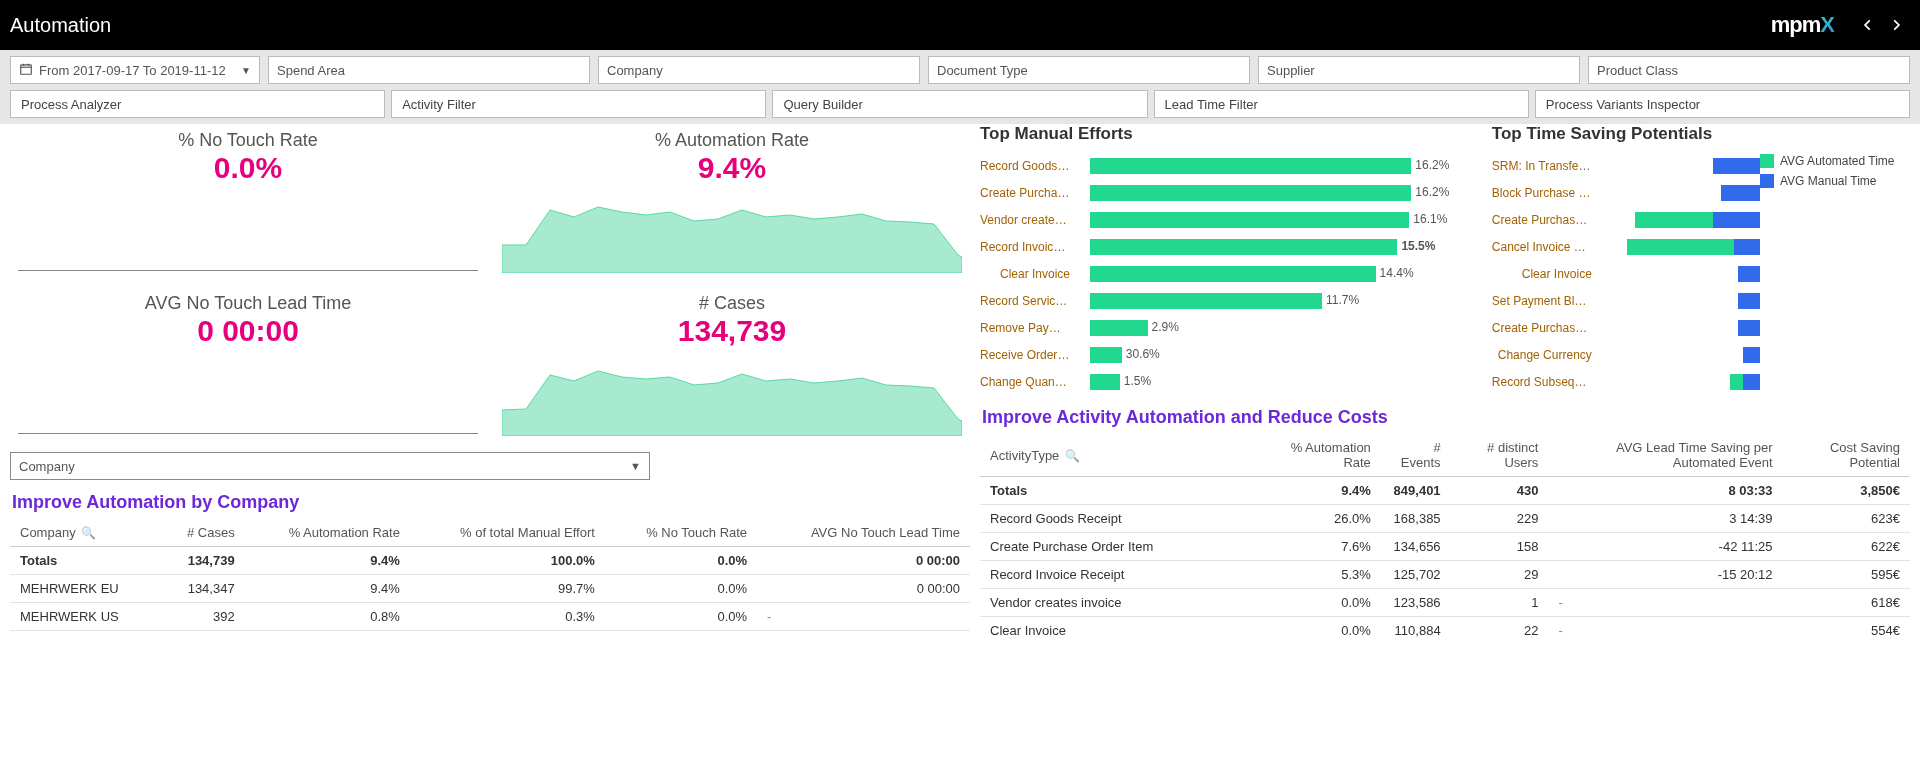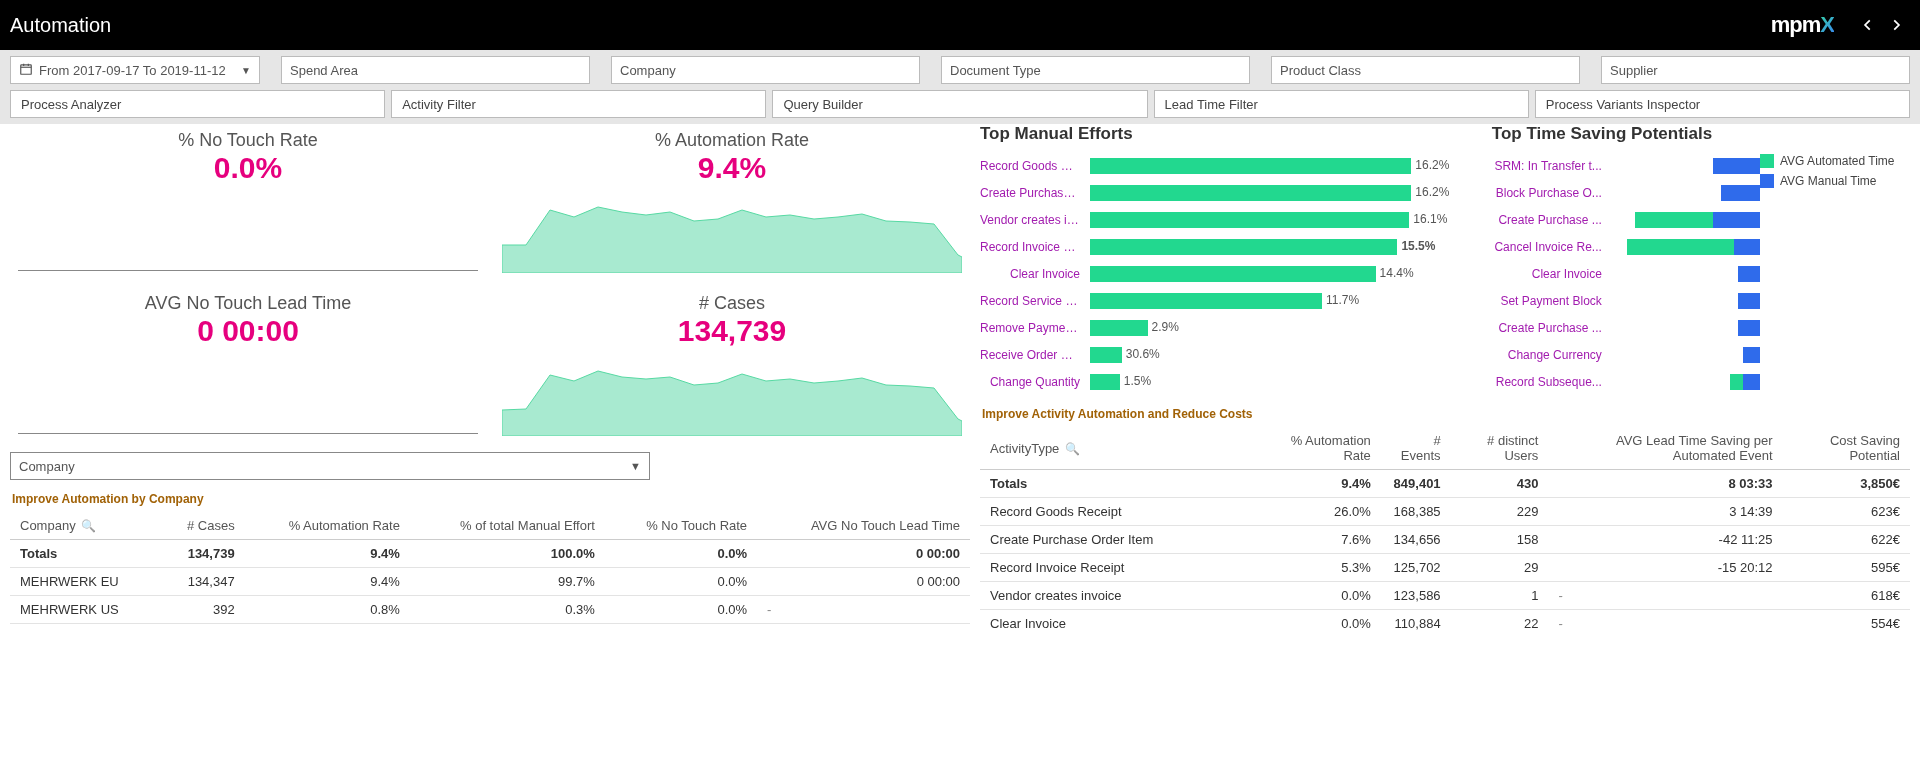--- a/index.html
+++ b/index.html
@@ -7,21 +7,21 @@
   
   
   .topbar { background: #000; color: #fff; height: 50px; display: flex; align-items: center; padding: 0 10px; }
   .topbar .title { font-size: 20px; font-weight: 400; flex: 1; }
   .topbar .brand { font-weight: 900; font-size: 22px; letter-spacing: -1px; color:#fff; margin-right: 20px; }
   .topbar .brand .x { background: linear-gradient(135deg,#33d69f,#3b82f6); -webkit-background-clip:text; color:transparent; }
   .topbar .navbtn { width:28px; height:28px; display:flex; align-items:center; justify-content:center; cursor:pointer; }
   .topbar .navbtn svg { stroke:#fff; }
   
   
-  .filterrow { display:flex; gap:21px; padding:6px 10px 0 10px; background:#e6e6e6; }
+  .filterrow { display:flex; gap:8px; padding:6px 10px 0 10px; background:#e6e6e6; }
   .filterrow:last-of-type { padding-bottom:6px; }
   .filterbox { flex:1; background:#fff; border:1px solid #bbb; height:28px; font-size:13px; padding:4px 8px; color:#555; display:flex; align-items:center; cursor:pointer; }
   .daterange { flex:0 0 250px; position:relative; }
   .daterange .cal { margin-right:6px; }
   .daterange .caret { position:absolute; right:8px; font-size:10px; }
   
   .tabrow { display:flex; gap:6px; padding:6px 10px; background:#e6e6e6; }
   .tabbtn { flex:1; background:#fff; border:1px solid #bbb; height:28px; display:flex; align-items:center; padding:0 10px; font-size:13px; color:#444; cursor:pointer; }
   
   
@@ -33,37 +33,37 @@
   .kpi-grid { display:grid; grid-template-columns:1fr 1fr; grid-template-rows:155px 155px; gap:8px; }
   .kpi { position:relative; }
   .kpi .label { text-align:center; font-size:18px; color:#555; padding-top:6px; }
   .kpi .value { text-align:center; font-size:30px; font-weight:700; color:#E6007E; }
   .kpi .underline { position:absolute; bottom:8px; left:8px; right:8px; border-bottom:1px solid #888; }
   .kpi svg.area { position:absolute; bottom:6px; left:8px; right:8px; }
   
   .company-select { margin-top:10px; border:1px solid #888; height:28px; display:flex; align-items:center; padding:0 8px; font-size:13px; color:#555; width:640px; cursor:pointer; }
   .company-select .caret { margin-left:auto; font-size:11px; }
   
-  .section-title { font-size:12px; font-weight:700; color:#a16207; margin:12px 0 6px 2px; }
+  .section-title { font-size:18px; font-weight:700; color:#6d28d9; margin:12px 0 6px 2px; }
   
   
   table { border-collapse:collapse; width:100%; font-size:13px; }
   th { text-align:right; font-weight:400; color:#555; padding:6px 10px; border-bottom:1px solid #ccc; position:relative; }
   th.l { text-align:left; }
   td { text-align:right; padding:6px 10px; border-bottom:1px solid #e3e3e3; }
   td.l { text-align:left; }
   tr.totals td { font-weight:700; }
   th .mag { font-size:12px; opacity:.6; margin-left:6px; }
   
   
   .charts-row { display:flex; gap:10px; }
   .chartblock { flex:1; }
   .chartblock .title { font-size:17px; font-weight:700; margin-bottom:8px; color:#333; }
   .barline { display:flex; align-items:center; height:27px; font-size:12px; }
-  .barline .lbl { flex:0 0 110px; text-align:right; padding-right:10px; color:#a21caf; white-space:nowrap; overflow:hidden; text-overflow:ellipsis; }
+  .barline .lbl { flex:0 0 110px; text-align:right; padding-right:20px; color:#a16207; white-space:nowrap; overflow:hidden; text-overflow:ellipsis; }
   .barline .track { flex:1; position:relative; height:20px; }
   .barline .bar { position:absolute; top:2px; bottom:2px; left:0; background:#22D88F; }
   .barline .val { position:absolute; top:2px; font-size:12px; color:#555; }
   
   .stacked .seg1 { position:absolute; top:2px; bottom:2px; background:#22D88F; }
   .stacked .seg2 { position:absolute; top:2px; bottom:2px; background:#2F6BEB; }
   
   .legend { font-size:12px; color:#444; }
   .legend .item { display:flex; align-items:center; margin-bottom:6px; }
   .legend .sw { width:14px; height:14px; margin-right:6px; }
@@ -107,24 +107,24 @@
   <div class="filterbox">
       <span>Spend Area</span>
     </div>
   <div class="filterbox">
       <span>Company</span>
     </div>
   <div class="filterbox">
       <span>Document Type</span>
     </div>
   <div class="filterbox">
+      <span>Supplier</span>
+    </div>
+  <div class="filterbox">
       <span>Product Class</span>
-    </div>
-  <div class="filterbox">
-      <span>Supplier</span>
     </div>
 </div>
 
 <div class="tabrow">
   <div class="tabbtn">
       <span>Process Analyzer</span>
     </div>
   <div class="tabbtn">
       <span>Activity Filter</span>
     </div>

